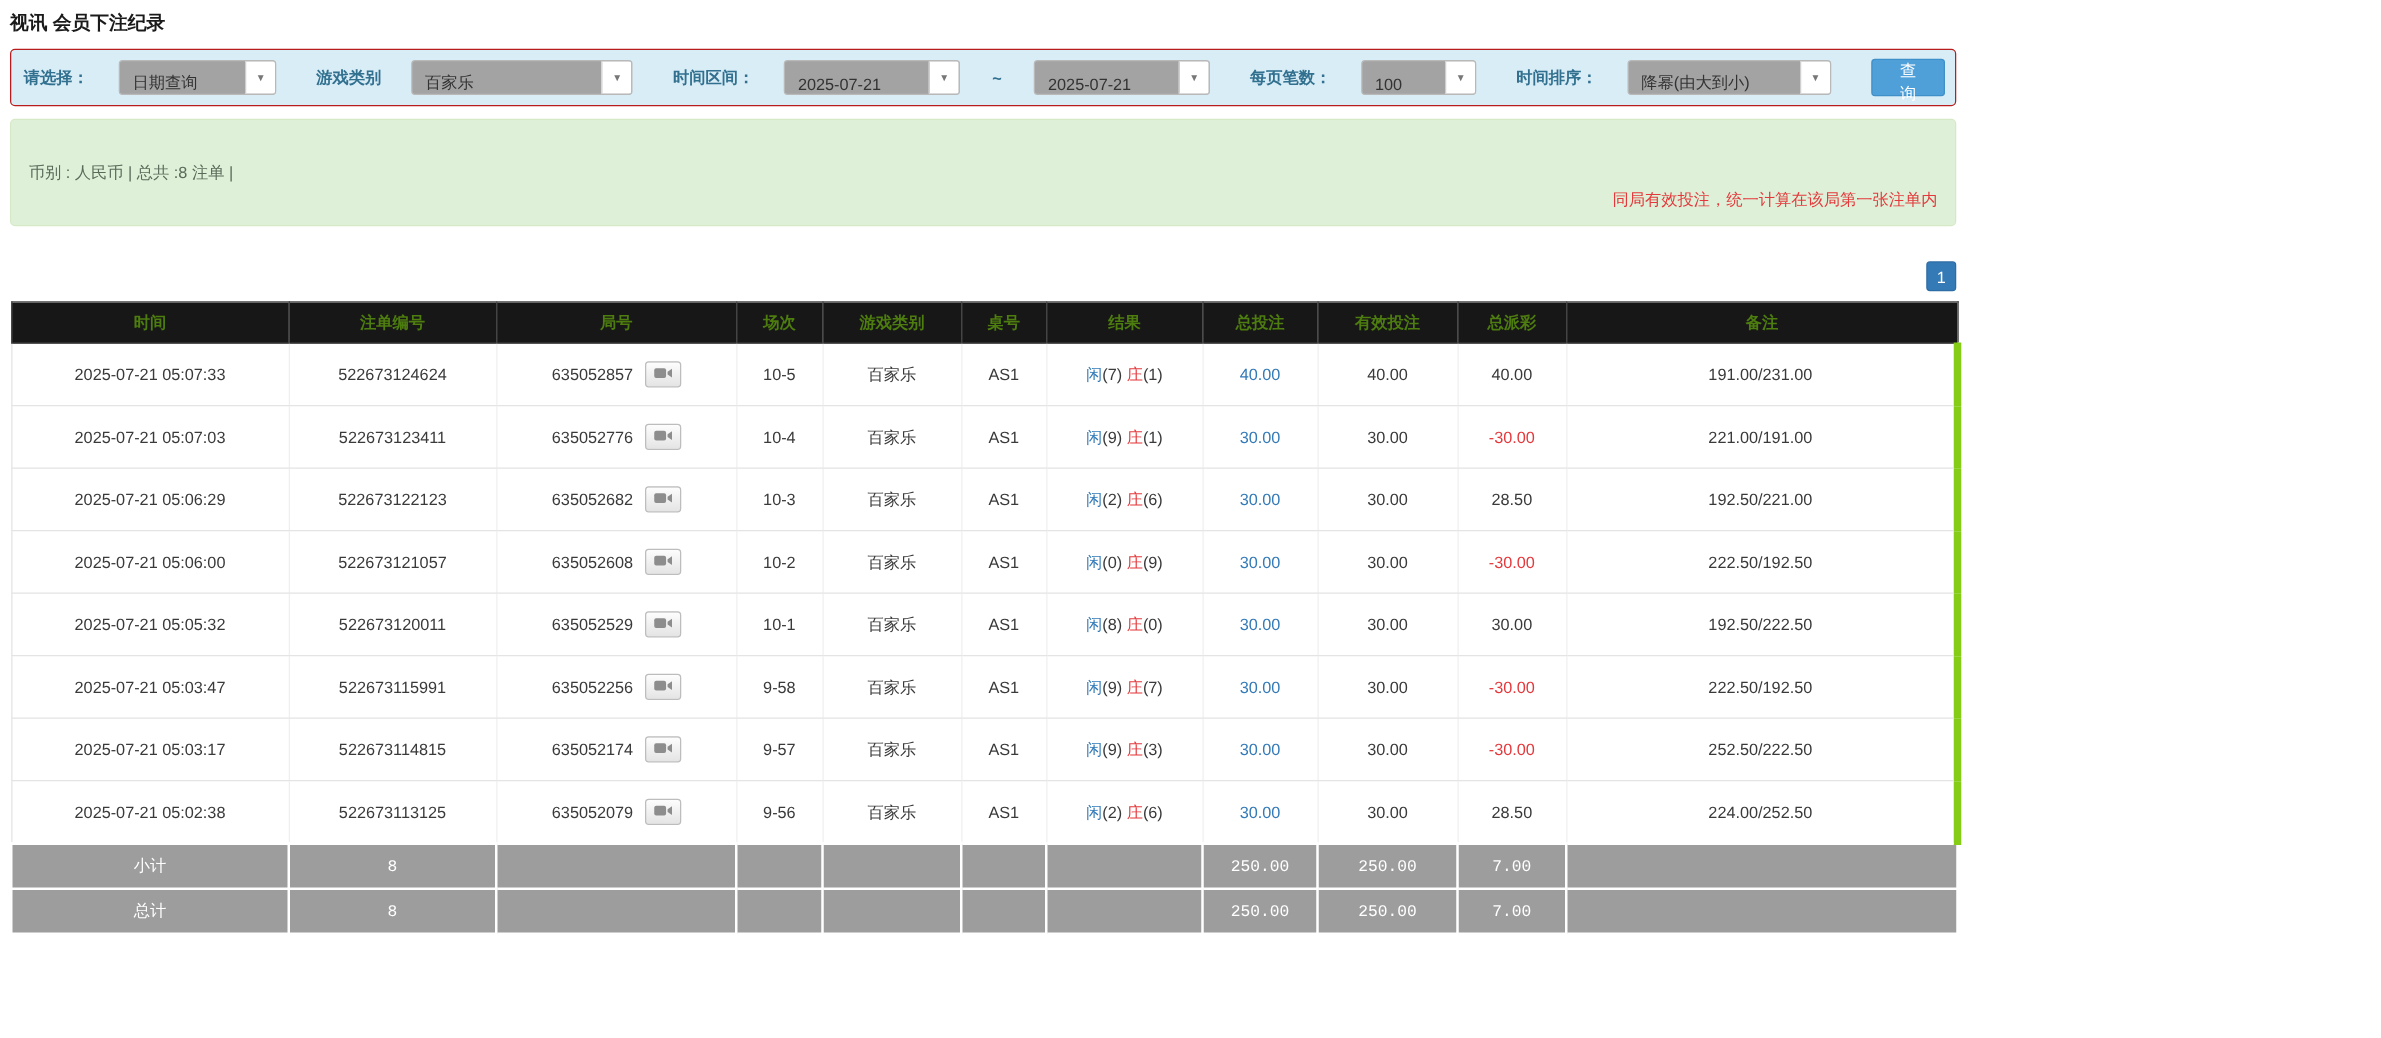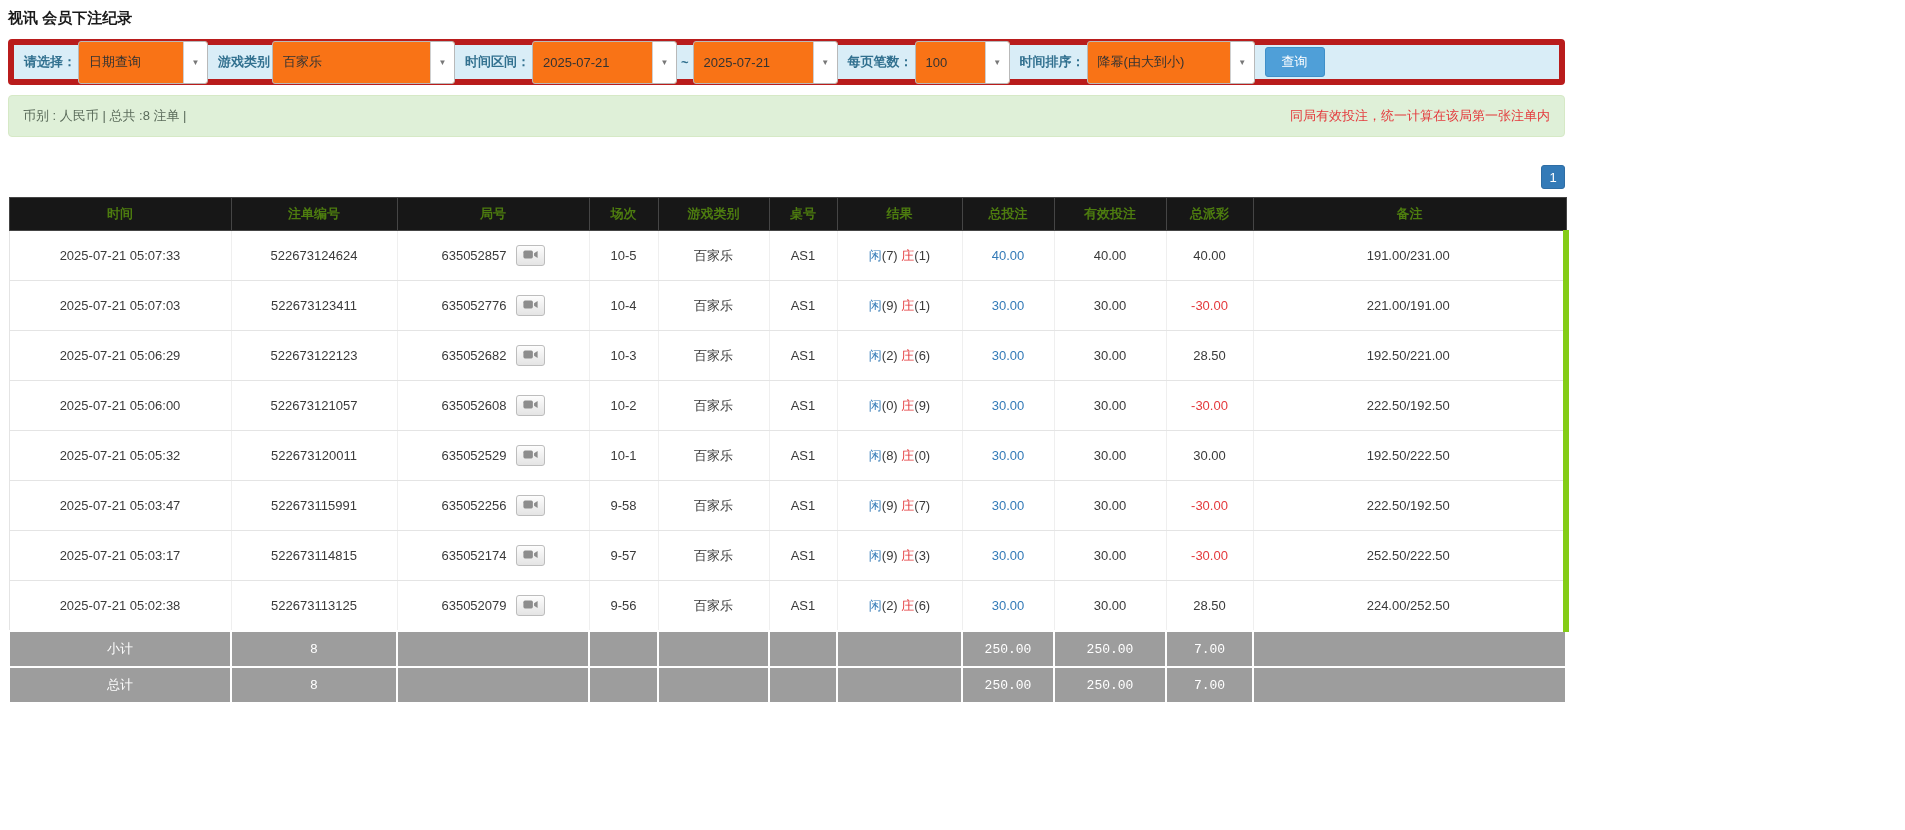--- a/index.html
+++ b/index.html
@@ -12,30 +12,30 @@
   }
   .page { padding: 0 8px; width: 1573px; }
 
   h1.title {
     font-size: 15px; font-weight: 600; color: #1a1a1a;
     margin: 9px 0 11px 0;
   }
 
   
   .filter-bar {
-    background: #d9edf7; border: 6px solid #b91c1c; border-radius: 4px;
-    padding: 7px 8px; display: flex; align-items: center; gap: 2px;
+    background: #d9edf7; border: 1px solid #b91c1c; border-radius: 4px;
+    padding: 7px 8px; display: flex; align-items: center; gap: 24px;
     height: 46px;
   }
   .flabel { color: #31708f; font-weight: 700; white-space: nowrap; margin-left: 8px; }
   .flabel:first-child { margin-left: 2px; }
   .select {
-    display: inline-flex; align-items: center; justify-content: space-between;
-    background: #f97316; border: 1px solid #b9b9b9; border-radius: 3px;
-    height: 43px; cursor: pointer; overflow: hidden;
+    display: inline-flex; align-items: flex-end; justify-content: space-between;
+    background: #a3a3a3; border: 1px solid #b9b9b9; border-radius: 3px;
+    height: 28px; cursor: pointer; overflow: hidden;
   }
   .select .val { padding: 0 10px; white-space: nowrap; color: #333; }
   .select .caret-box {
     width: 24px; align-self: stretch; display: flex; align-items: center; justify-content: center;
     border-left: 1px solid #cfcfcf; color: #777; font-size: 8px; background: #fff;
   }
   .w-mode { width: 130px; }
   .w-game { width: 183px; }
   .w-date { width: 145px; }
   .w-size { width: 95px; }
@@ -48,21 +48,21 @@
     font-family: inherit;
   }
 
   
   .summary-bar {
     margin-top: 10px;
     background: #dff0d8; border: 1px solid #d6e9c6; border-radius: 4px;
     padding: 11px 14px; display: flex; justify-content: space-between; align-items: center;
   }
   .sum-left { color: #5a6b5a; }
-  .sum-right { color: #e4393c; }
+  .sum-right { color: #e4393c; margin-top: 44px; }
 
   
   .pager { text-align: right; }
   .pager.top { margin-top: 28px; margin-bottom: 8px; }
   .page-btn {
     display: inline-block; min-width: 24px; height: 24px; line-height: 24px;
     background: #337ab7; border: 1px solid #2e6da4; border-radius: 3px;
     color: #fff; text-align: center; font-size: 13px; cursor: pointer;
     padding: 0 4px;
   }

